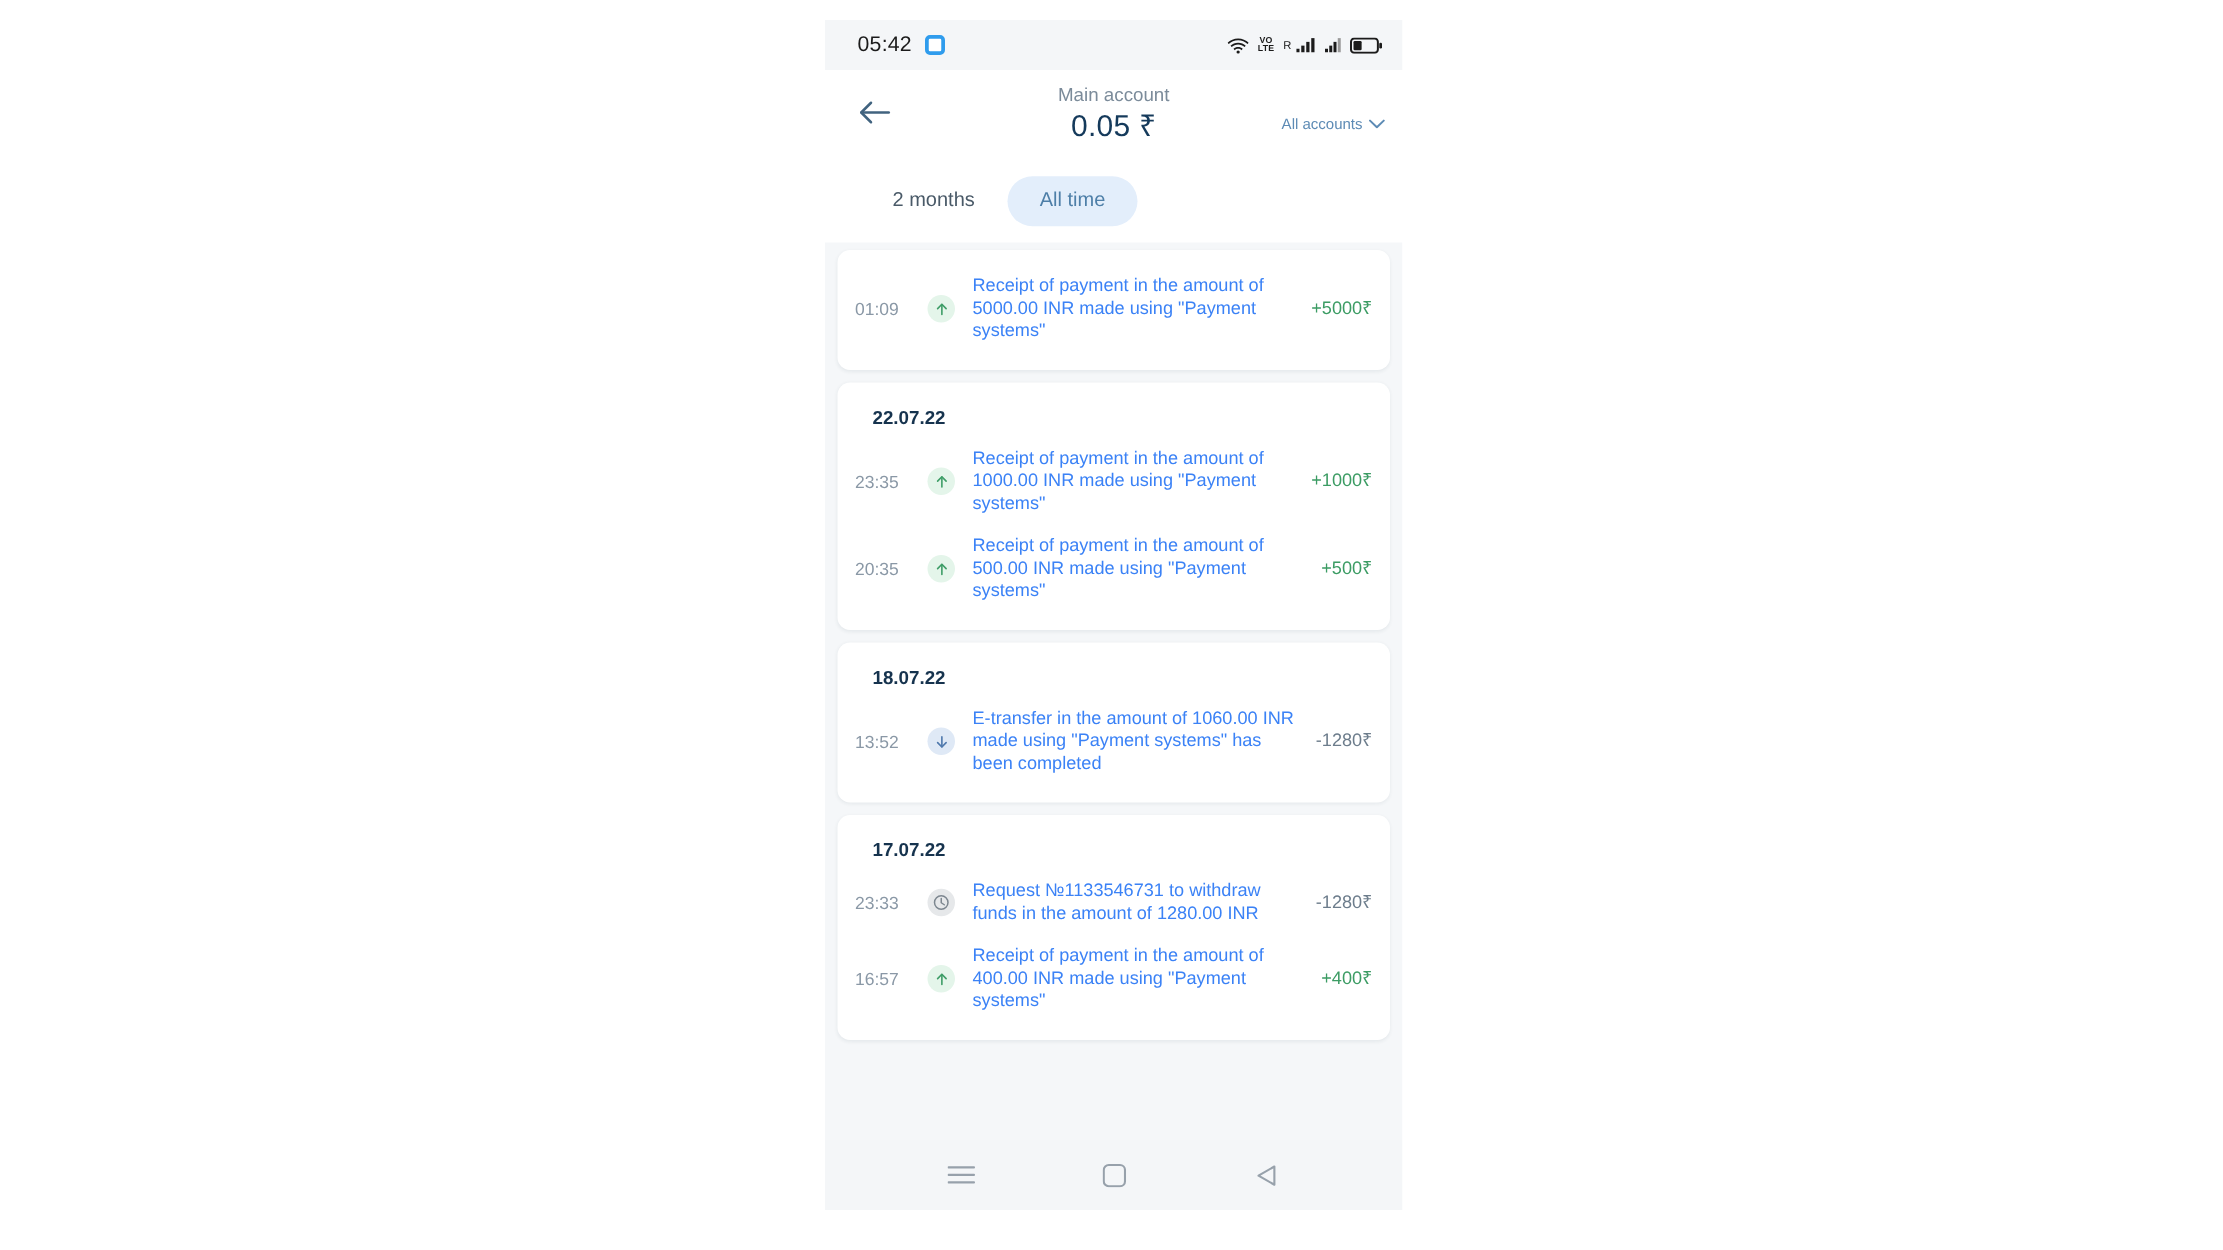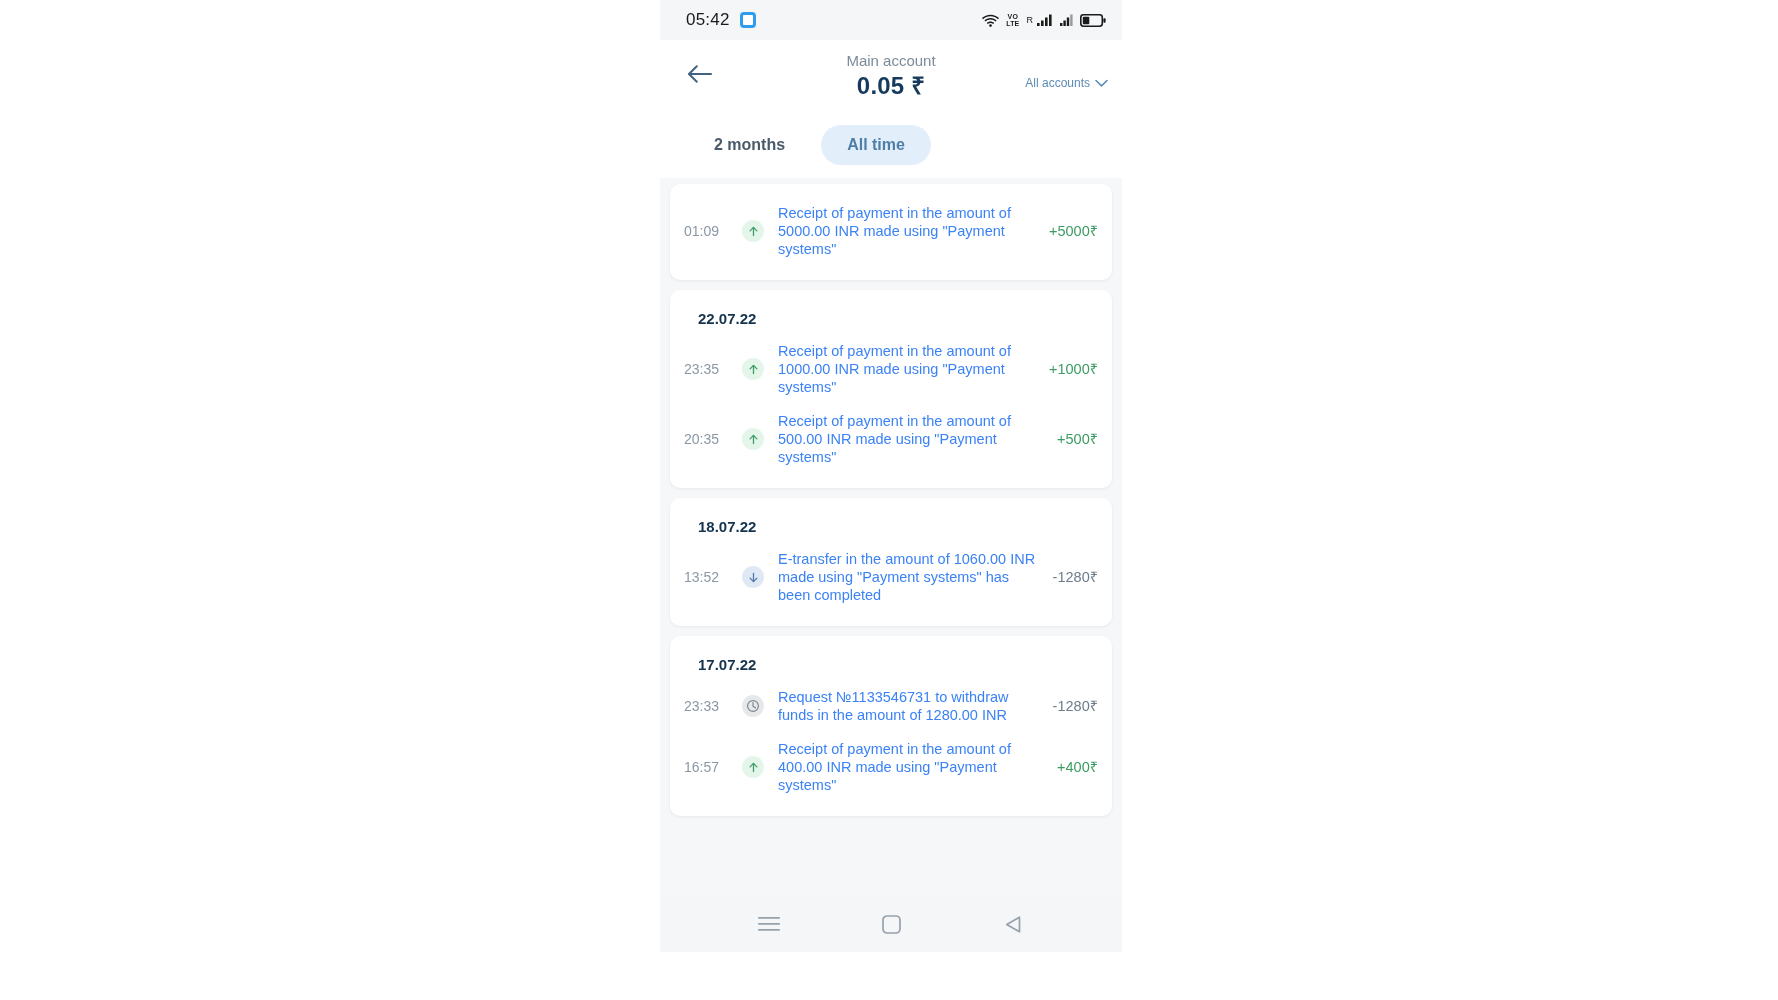--- a/index.html
+++ b/index.html
@@ -11,21 +11,21 @@
   }
   #stage {
     position: relative;
     width: 1778px; height: 1000px;
     background: #ffffff;
   }
 
   
   .phone {
     position: absolute;
-    left: 660px; top: 0;
+    left: 660px; top: 16px;
     width: 462px; height: 952px;
     background: #ffffff;
     display: flex;
     flex-direction: column;
     overflow: hidden;
   }
 
   
   .statusbar {
     height: 40px;
@@ -65,40 +65,38 @@
     flex: 0 0 auto;
   }
   .acct-center {
     position: absolute;
     left: 0; right: 0;
     text-align: center;
     pointer-events: none;
   }
   .acct-title { font-size: 15px; color: #7b8b9a; line-height: 20px; }
   .acct-balance {
-    font-size: 24px; font-weight: bold; color: #153a5b;
+    font-size: 24px; font-weight: normal; color: #153a5b;
     line-height: 30px; letter-spacing: .2px;
   }
   .acct-switch {
     margin-left: auto;
     display: flex; align-items: center; gap: 5px;
     font-size: 12px; color: #5d8bb5;
     position: relative; z-index: 2;
     padding-top: 14px;
   }
 
   
   .filters {
     height: 66px;
     display: flex; align-items: center;
-    gap: 10px;
     padding: 0 28px;
     background: #ffffff;
     flex: 0 0 auto;
-    font-weight: bold;
   }
   .chip {
     font-size: 16px;
     padding: 11px 26px;
     border-radius: 22px;
     color: #4a5a68;
     white-space: nowrap;
   }
   .chip.active { background: #e3eefb; color: #4e7fa8; }
 

